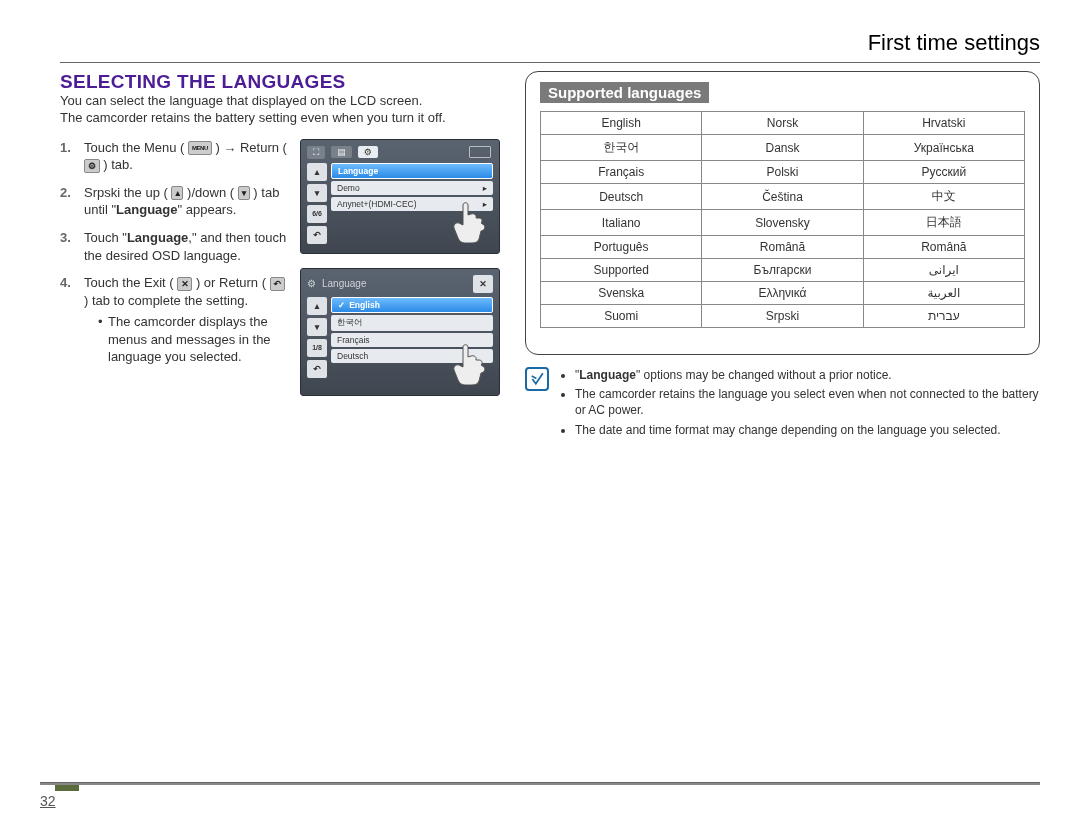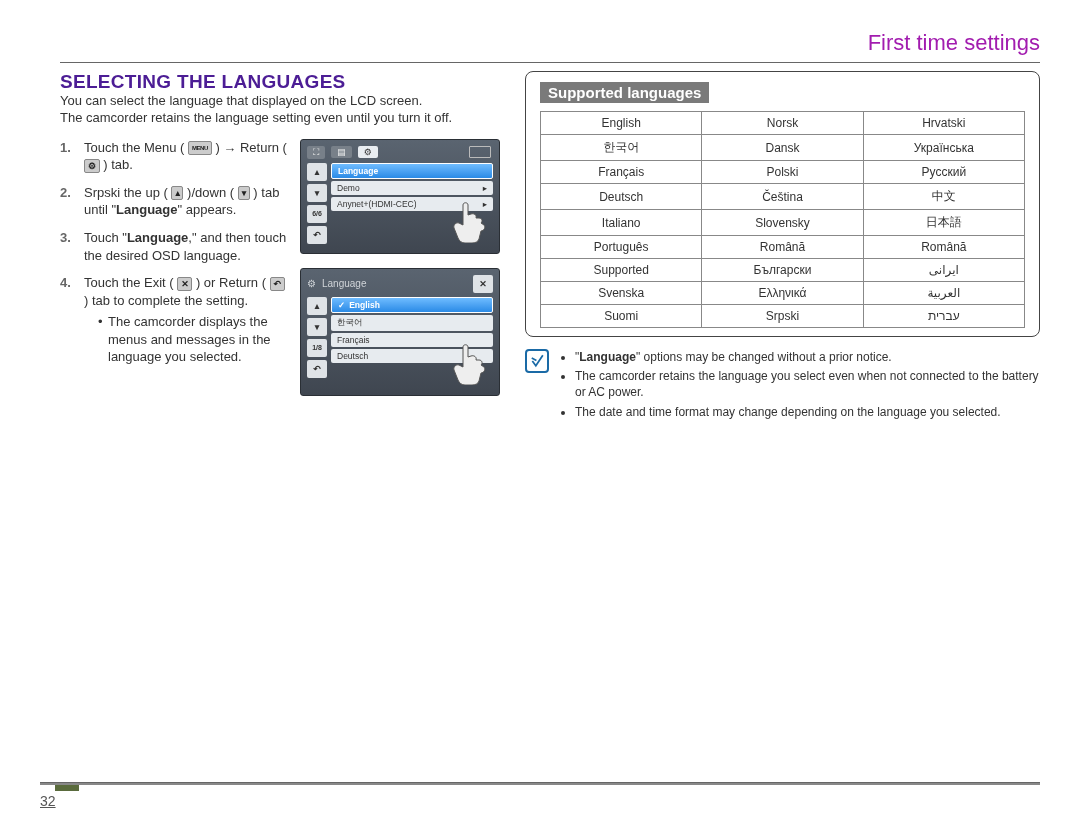--- a/index.html
+++ b/index.html
@@ -19,21 +19,21 @@
     width: 1080px;
     height: 825px;
   }
   .hr-top {
     border-bottom: 1px solid #666;
     margin-bottom: 6px;
   }
   .header {
     text-align: right;
     font-size: 22px;
-    color: #a21caf;
+    color: #000000;
     padding-bottom: 6px;
   }
   .columns {
     display: flex;
     gap: 25px;
     margin-top: 8px;
   }
   .col-left { width: 440px; }
   .col-right { flex: 1; }
 
@@ -154,22 +154,22 @@
   .hand {
     position: absolute;
     width: 40px; height: 44px;
     right: 10px; bottom: 10px;
   }
   .hand svg { width:100%; height:100%; }
 
   
   .lang-box {
     border: 1px solid #444;
-    border-radius: 8px;
-    padding: 10px 14px 8px;
+    border-radius: 13px;
+    padding: 10px 14px 26px;
   }
   .lang-title {
     display: inline-block;
     background: #7a7a7a;
     color: #fff;
     font-size: 15px;
     padding: 2px 8px;
     margin-bottom: 8px;
     font-weight: 600;
   }
@@ -233,21 +233,21 @@
 <div class="page">
   <div class="header">First time settings</div>
   <div class="hr-top"></div>
 
   <div class="columns">
 
     <div class="col-left">
       <div class="section-title">SELECTING THE LANGUAGES</div>
       <div class="intro">
         <span>You can select the language that displayed on the LCD screen.</span><br>
-        <span>The camcorder retains the language setting even until you turn it off.</span>
+        <span>The camcorder retains the battery setting even when you turn it off.</span>
       </div>
 
       <div class="screenshots">
 
         <div class="lcd" style="height:115px;">
           <div class="topbar">
             <span class="tab">⛶</span>
             <span class="tab">▤</span>
             <span class="tab active">⚙</span>
           </div>

